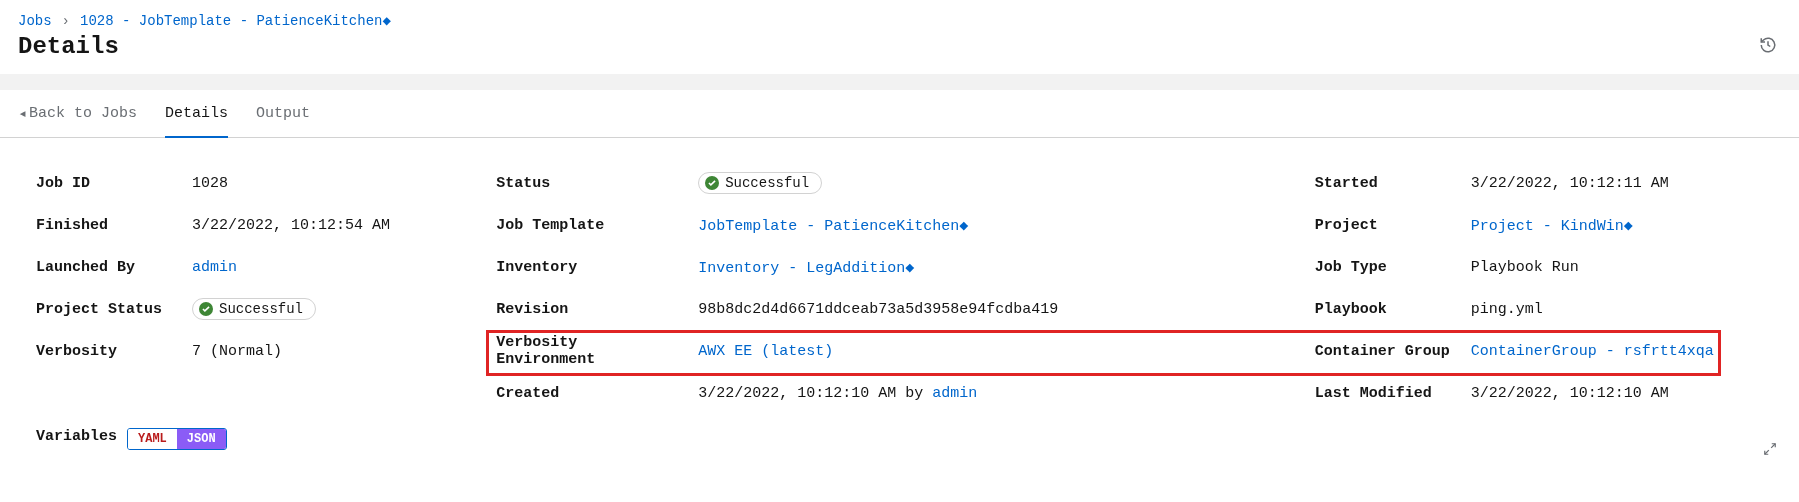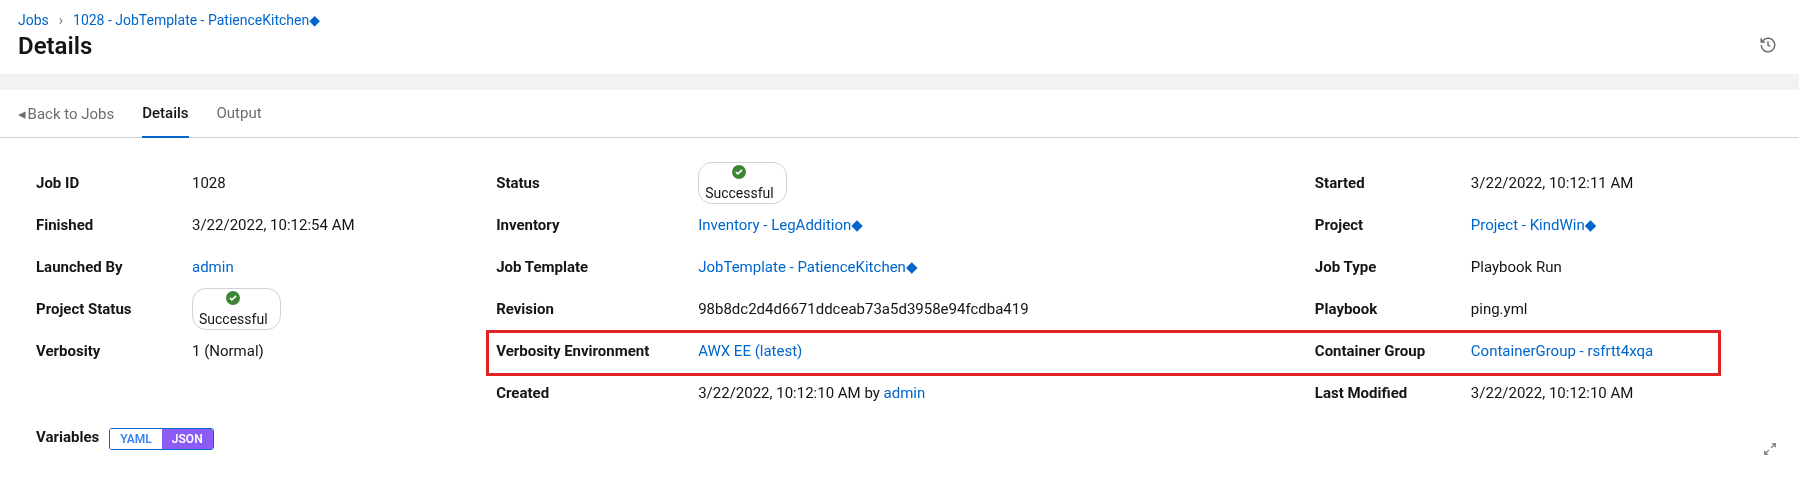--- a/index.html
+++ b/index.html
@@ -97,21 +97,20 @@
   .diamond { color: #0066cc; }
   .badge {
     display: inline-flex;
     align-items: center;
     gap: 6px;
     border: 1px solid #d2d2d2;
     border-radius: 14px;
     padding: 2px 12px 2px 6px;
     font-size: 14px;
     color: #151515;
-    flex-direction: column;
   }
   .badge .check {
     width: 14px; height: 14px;
     display: inline-flex;
     align-items: center; justify-content: center;
   }
   .highlight-box {
     position: absolute;
     border: 3px solid #e02424;
     pointer-events: none;
@@ -127,34 +126,34 @@
     display: inline-flex;
     border: 1px solid #0066cc;
     border-radius: 3px;
     overflow: hidden;
     font-size: 12px;
     font-weight: 600;
   }
   .toggle-group .opt {
     padding: 3px 10px;
     background: #fff;
-    color: #3b82f6;
+    color: #b91c1c;
     cursor: pointer;
   }
   .toggle-group .opt.active {
     background: #8b5cf6;
     color: #fff;
   }
   .expand-icon {
     position: absolute;
     right: 22px;
     bottom: 14px;
     color: #6a6e73;
   }
-  .wrapper { position: relative; width: 1799px; }
+  .wrapper { position: relative; width: 1799px; font-family: Liberation Mono, monospace; }
   .panel-wrapper { position: relative; }
   svg { display: block; }
 </style>
 </head>
 <body>
 
 <div class="wrapper">
 
   <div class="top-header">
     <div class="breadcrumb">
@@ -210,46 +209,46 @@
                     <circle cx="8" cy="8" r="8" fill="#3e8635"></circle>
                     <path d="M4.5 8l2.2 2.2L11.5 5.5" stroke="#fff" stroke-width="1.8" fill="none"></path>
                   </svg>
               </span>
               <span>Successful</span>
             </span>
           </div>
         </div>
         <div class="field-row">
           <div class="label">Verbosity</div>
-          <div class="value">1 (Normal)</div>
+          <div class="value">7 (Normal)</div>
         </div>
       </div>
 
       <div class="col col2">
         <div class="field-row">
           <div class="label">Status</div>
           <div class="value">
             <span class="badge">
               <span class="check">
                 <svg width="14" height="14" viewBox="0 0 16 16">
                     <circle cx="8" cy="8" r="8" fill="#3e8635"></circle>
                     <path d="M4.5 8l2.2 2.2L11.5 5.5" stroke="#fff" stroke-width="1.8" fill="none"></path>
                   </svg>
               </span>
               <span>Successful</span>
             </span>
           </div>
         </div>
         <div class="field-row">
+          <div class="label">Job Template</div>
+          <div class="value"><a href="#" class="linkv"><span>JobTemplate - PatienceKitchen</span><span class="diamond">◆</span></a></div>
+        </div>
+        <div class="field-row">
           <div class="label">Inventory</div>
           <div class="value"><a href="#" class="linkv"><span>Inventory - LegAddition</span><span class="diamond">◆</span></a></div>
-        </div>
-        <div class="field-row">
-          <div class="label">Job Template</div>
-          <div class="value"><a href="#" class="linkv"><span>JobTemplate - PatienceKitchen</span><span class="diamond">◆</span></a></div>
         </div>
         <div class="field-row">
           <div class="label">Revision</div>
           <div class="value">98b8dc2d4d6671ddceab73a5d3958e94fcdba419</div>
         </div>
         <div class="field-row">
           <div class="label">Verbosity Environment</div>
           <div class="value"><a href="#" class="linkv">AWX EE (latest)</a></div>
         </div>
         <div class="field-row">

